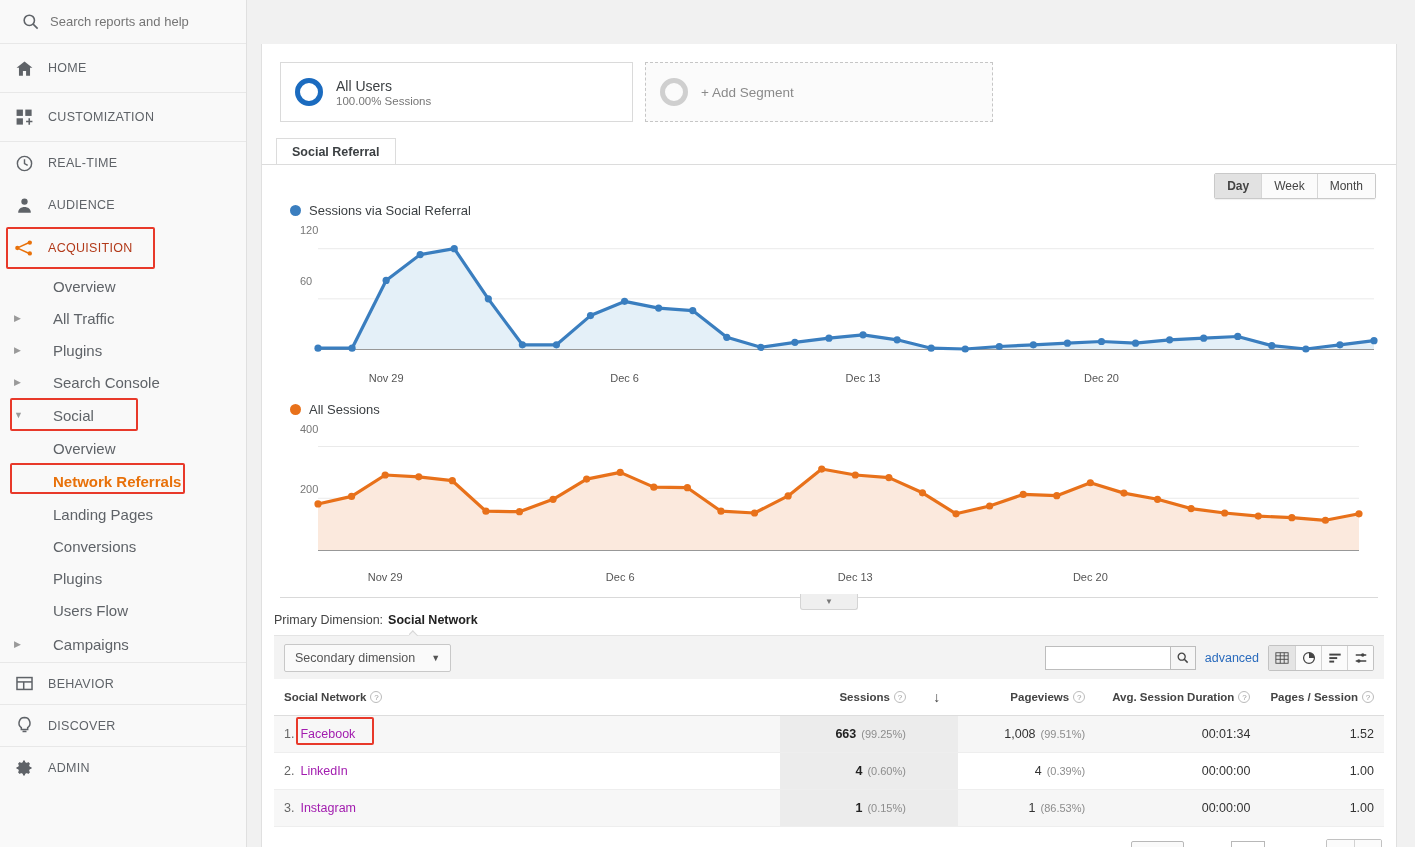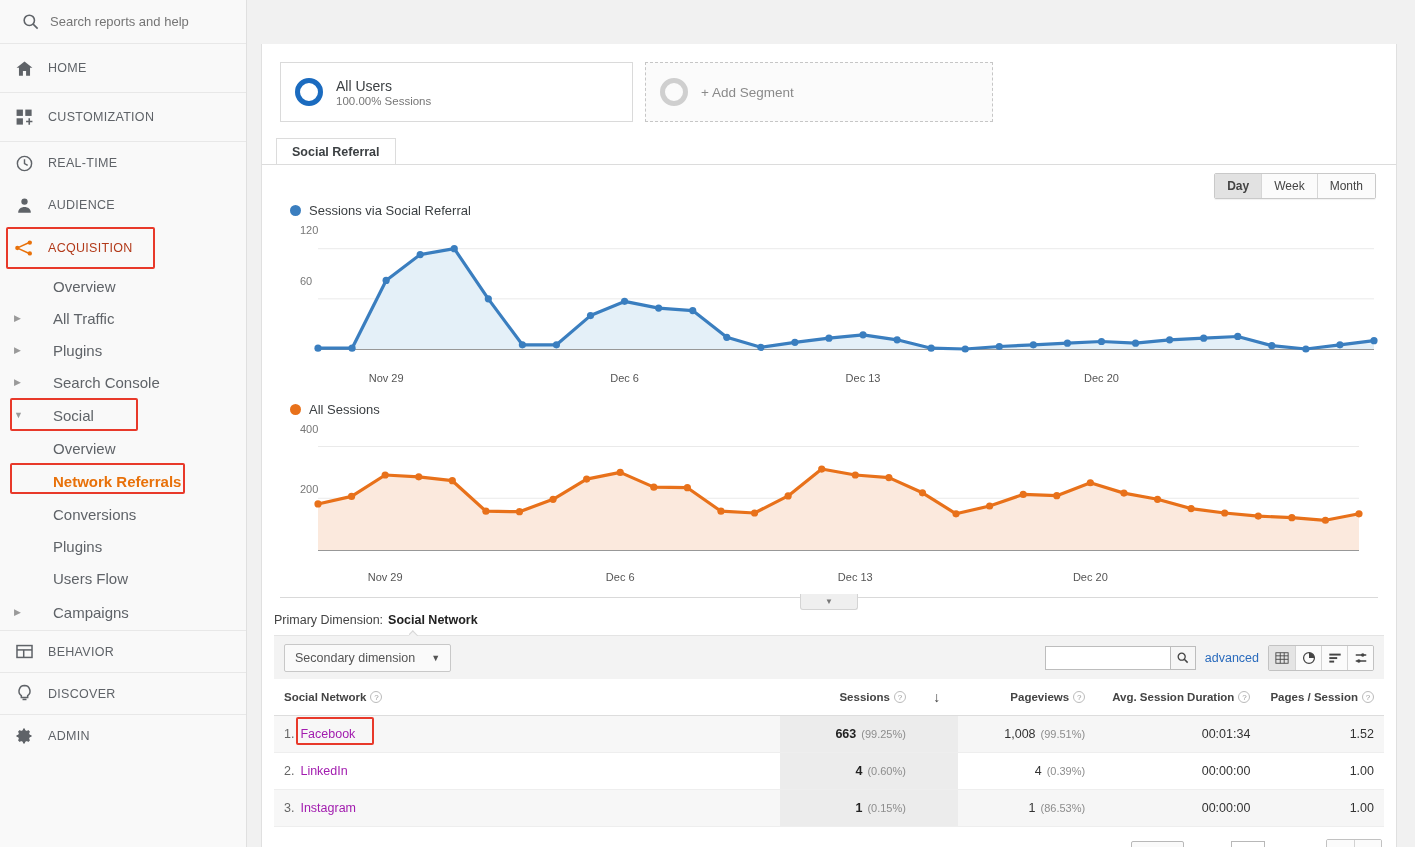--- a/index.html
+++ b/index.html
@@ -320,20 +320,24 @@
       <span class="arrow"></span>
       <span class="lbl">Overview</span>
     </div>
 
     <div class="sb-sub sel" style="height:34px;">
       <span class="arrow"></span>
       <span class="lbl">Network Referrals</span>
       <span class="redbox" style="left:10px;top:-1px;width:175px;height:31px;"></span>
     </div>
 
+    <div class="sb-sub">
+      <span class="arrow"></span>
+      <span class="lbl">Landing Pages</span>
+    </div>
 
     <div class="sb-sub">
       <span class="arrow"></span>
       <span class="lbl">Conversions</span>
     </div>
 
     <div class="sb-sub">
       <span class="arrow"></span>
       <span class="lbl">Plugins</span>
     </div>

